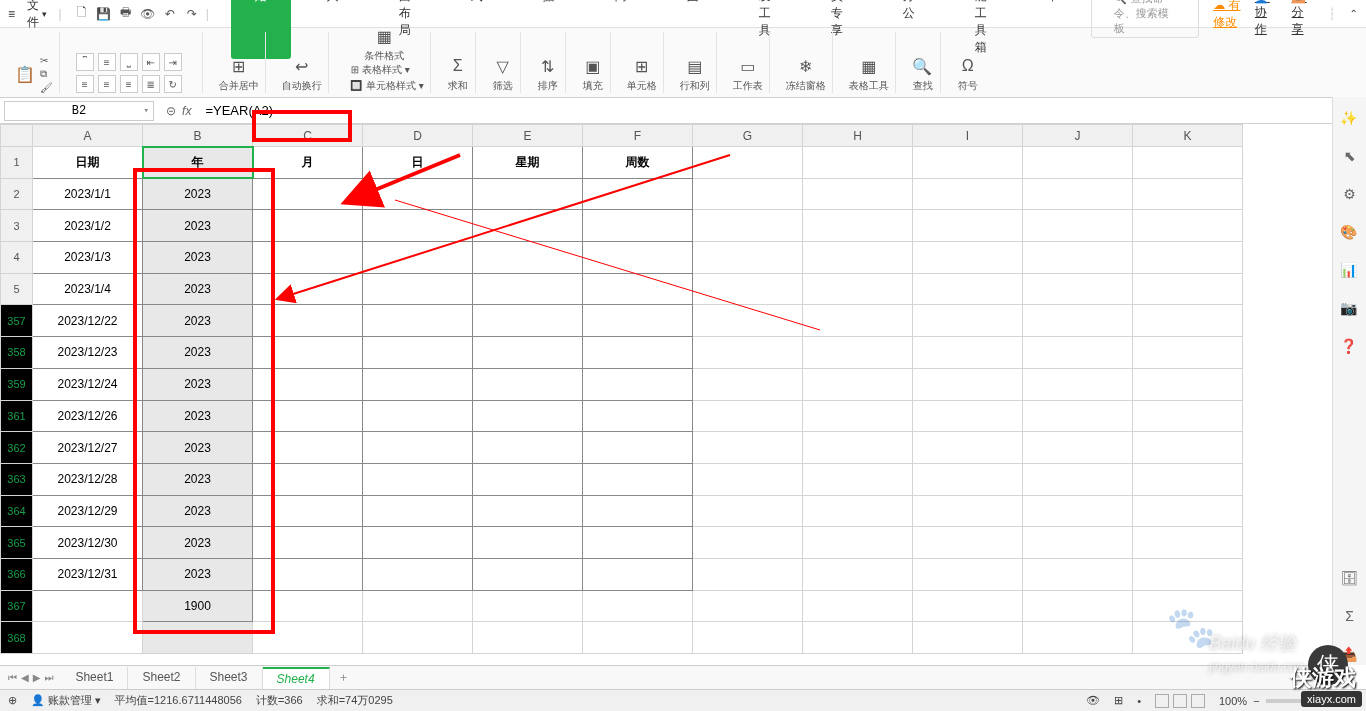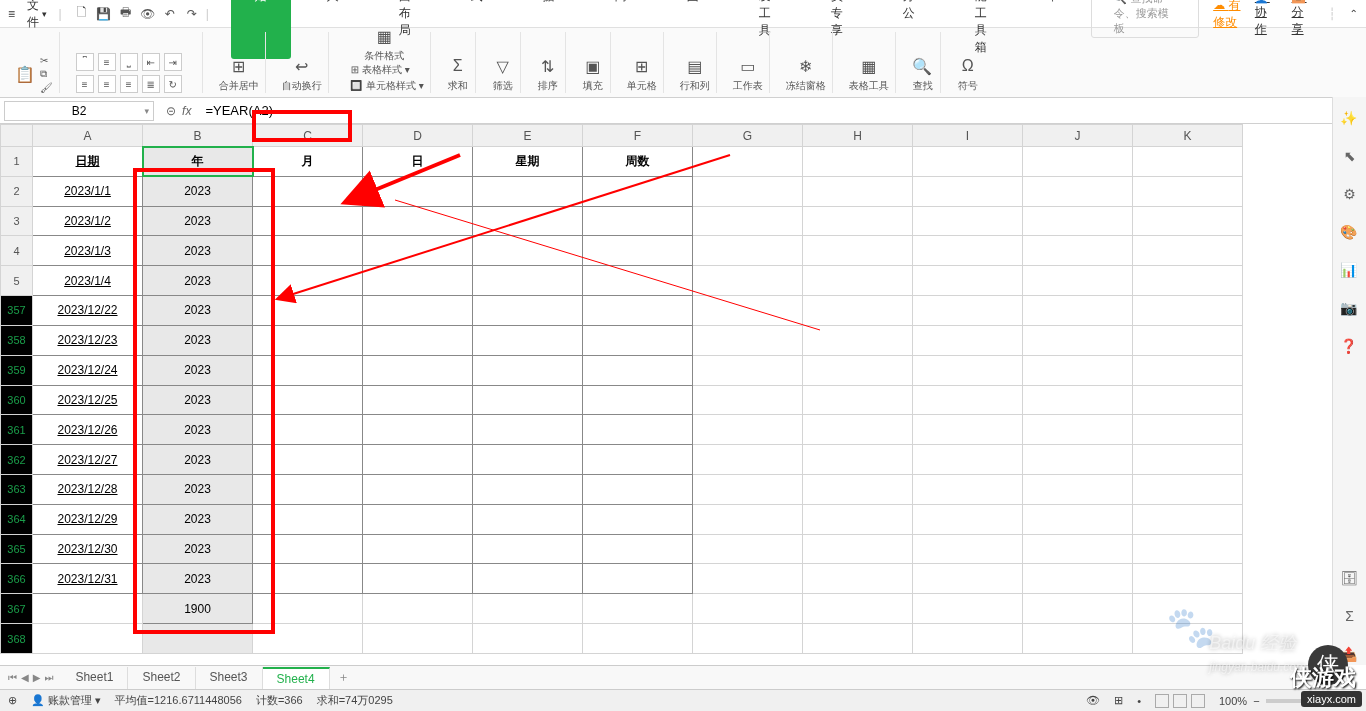--- a/index.html
+++ b/index.html
@@ -30,21 +30,21 @@
 .ribbon-big .big-icon { width: 22px; height: 22px; display: inline-flex; align-items: center; justify-content: center; font-size: 16px; color: #555; }
 .ribbon-label { font-size: 10px; color: #555; white-space: nowrap; }
 .ribbon-row { display: flex; align-items: center; gap: 4px; }
 .num-fmt { display: flex; flex-direction: column; gap: 2px; }
 .num-fmt select { font-size: 11px; width: 60px; height: 18px; border: 1px solid #ccc; }
 .num-fmt-row { display: flex; gap: 4px; }
 .num-fmt-row span { font-size: 11px; color: #555; cursor: pointer; }
 
 
 .formula-row { display: flex; align-items: center; height: 26px; border-bottom: 1px solid #d0d0d0; }
-.name-box { width: 150px; border: 1px solid #ccc; margin: 12px 4px; height: 20px; display: flex; align-items: center; justify-content: center; font-size: 12px; position: relative; }
+.name-box { width: 150px; border: 1px solid #ccc; margin: 12px 4px; height: 20px; display: flex; align-items: center; justify-content: center; font-size: 12px; position: relative; font-family: Liberation Mono, monospace; }
 .name-box::after { content: "▾"; position: absolute; right: 4px; font-size: 9px; color: #888; }
 .fx-icons { display: flex; align-items: center; gap: 6px; margin: 0 8px; }
 .fx-icons span { font-size: 12px; color: #666; cursor: pointer; }
 .formula-input { flex: 1; height: 20px; border: none; font-size: 13px; font-family: Liberation Sans, sans-serif; padding: 0 6px; outline: none; }
 
 
 .highlight-box { position: absolute; border: 4px solid red; pointer-events: none; z-index: 50; }
 .hl-formula { top: 110px; left: 252px; width: 100px; height: 32px; }
 .hl-col-b { top: 168px; left: 133px; width: 142px; height: 466px; }
 
@@ -52,38 +52,38 @@
 .arrow-svg { position: absolute; top: 0; left: 0; pointer-events: none; z-index: 40; }
 
 
 .grid-wrap { position: relative; display: flex; height: 530px; }
 .grid { border-collapse: collapse; table-layout: fixed; }
 .grid th, .grid td { border: 1px solid #d4d4d4; font-size: 12px; text-align: center; height: 28px; overflow: hidden; white-space: nowrap; }
 .grid .corner { width: 32px; background: #f0f0f0; }
 .grid .rownum { width: 32px; background: #f0f0f0; color: #555; font-weight: normal; font-size: 11px; }
 .grid .rownum.green { color: #1a9e4a; background: #000000; }
 .grid thead th { background: #f0f0f0; font-weight: normal; height: 22px; color: #555; }
-.col-a { width: 110px; text-decoration: underline; }
+.col-a { width: 110px; }
 .col-b { width: 110px; }
 .col-n { width: 110px; }
 .col-b-cell { background: #e8e8e8; }
 .sel-border { outline: 2px solid #22b14c; outline-offset: -1px; }
 .thick-border { border: 1px solid #888 !important; }
 
 
 .right-sidebar { position: absolute; right: 0; top: 97px; width: 34px; bottom: 46px; background: #f5f5f5; border-left: 1px solid #ddd; display: flex; flex-direction: column; align-items: center; gap: 16px; padding-top: 10px; }
 .right-sidebar .rbtn { width: 22px; height: 22px; display: flex; align-items: center; justify-content: center; color: #666; font-size: 14px; cursor: pointer; }
 
 
 .sheet-bar { position: absolute; bottom: 22px; left: 0; right: 34px; height: 24px; border-top: 1px solid #ccc; display: flex; align-items: center; font-size: 12px; background: #f8f8f8; }
 .sheet-nav { display: flex; gap: 4px; padding: 0 8px; color: #888; }
 .sheet-nav span { cursor: pointer; font-size: 10px; }
 .sheet-tabs { display: flex; }
 .sheet-tab { padding: 3px 14px; border-right: 1px solid #ddd; cursor: pointer; color: #555; }
-.sheet-tab.active { background: #fff; color: #22b14c; border-top: 2px solid #22b14c; }
+.sheet-tab.active { background: #fff; color: #22b14c; border-top: 2px solid #22b14c; font-style: italic; }
 .sheet-add { padding: 0 8px; color: #888; cursor: pointer; }
 
 
 .status-bar { position: absolute; bottom: 0; left: 0; right: 0; height: 22px; background: #f0f0f0; border-top: 1px solid #ccc; display: flex; align-items: center; font-size: 11px; color: #444; padding: 0 8px; gap: 14px; }
 .status-bar .spacer { flex: 1; }
 .zoom-ctrl { display: flex; align-items: center; gap: 6px; }
 .zoom-slider { width: 80px; height: 4px; background: #ccc; position: relative; }
 .zoom-slider::after { content: ""; position: absolute; left: 50%; top: -3px; width: 8px; height: 10px; background: #888; border-radius: 2px; }
 .view-icons { display: flex; gap: 4px; }
 .view-icons span { width: 14px; height: 14px; border: 1px solid #aaa; display: inline-block; }
@@ -392,34 +392,20 @@
           <td class=" thick-border"></td>
           <td class=" thick-border"></td>
           <td class=" thick-border"></td>
           <td class=""></td>
           <td class=""></td>
           <td class=""></td>
           <td class=""></td>
           <td class=""></td>
         </tr>
         <tr>
-          <th class="rownum green">360</th>
-          <td class="col-a thick-border">2023/12/25</td>
-          <td class="col-b col-b-cell thick-border">2023</td>
-          <td class=" thick-border"></td>
-          <td class=" thick-border"></td>
-          <td class=" thick-border"></td>
-          <td class=" thick-border"></td>
-          <td class=""></td>
-          <td class=""></td>
-          <td class=""></td>
-          <td class=""></td>
-          <td class=""></td>
-        </tr>
-        <tr>
           <th class="rownum green">361</th>
           <td class="col-a thick-border">2023/12/26</td>
           <td class="col-b col-b-cell thick-border">2023</td>
           <td class=" thick-border"></td>
           <td class=" thick-border"></td>
           <td class=" thick-border"></td>
           <td class=" thick-border"></td>
           <td class=""></td>
           <td class=""></td>
           <td class=""></td>

